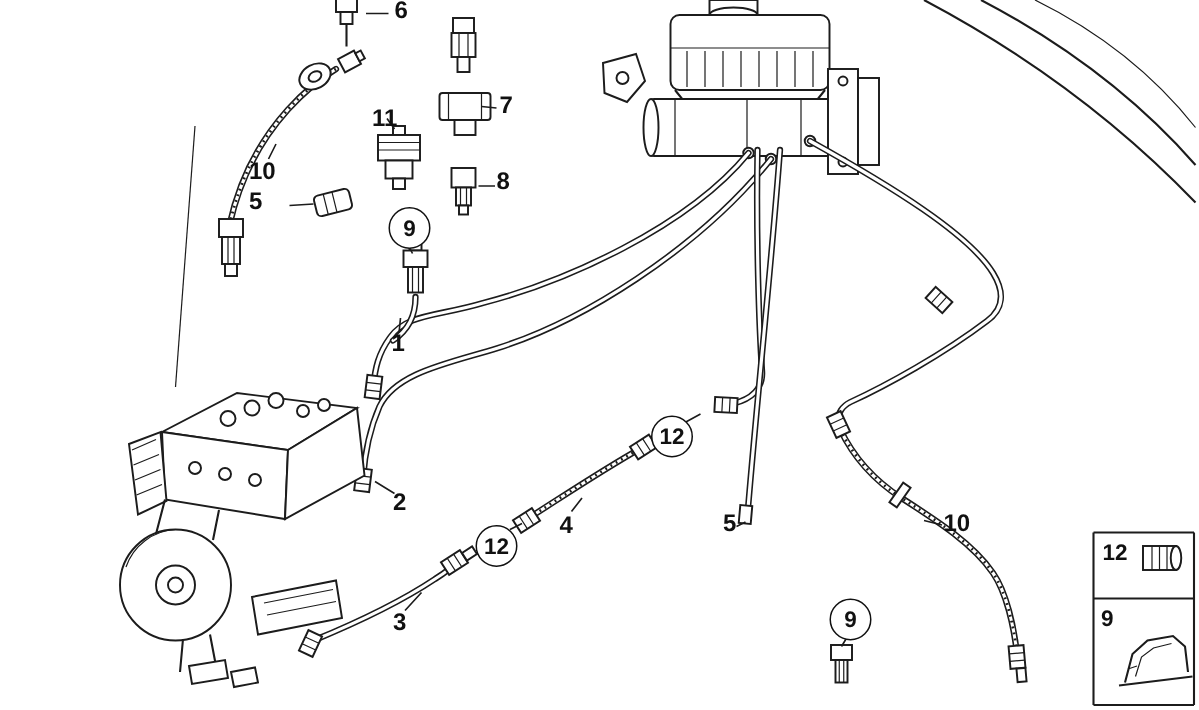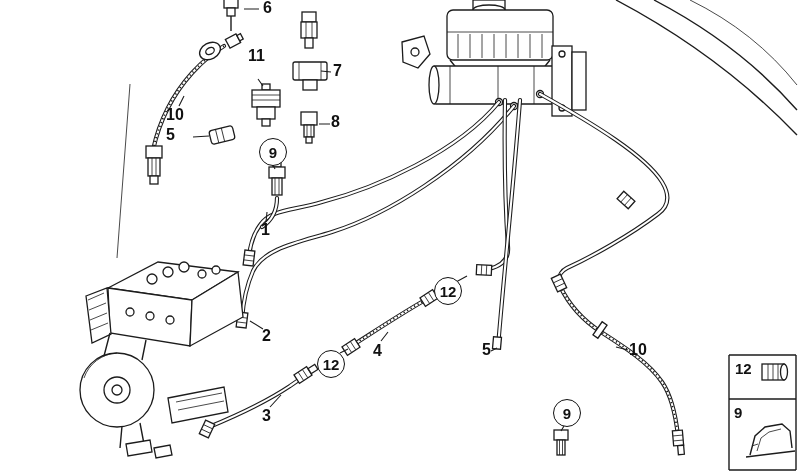--- a/index.html
+++ b/index.html
@@ -298,21 +298,21 @@
       <g>
         <path class="ln" d="M 750,455 L 755,436 L 765,427 L 782,424 L 790,431 L 792,448"></path>
         <path class="tn" d="M 757,451 L 761,438 L 769,432 L 781,429"></path>
         <path class="ln" d="M 746,457 L 795,451"></path>
         <path class="tn" d="M 752,446 L 758,444"></path>
       </g>
     </g>
   </svg>
 
   <div class="callout" style="left:263px;top:0px">6</div>
-  <div class="callout" style="left:248px;top:48px">11</div>
+  <div class="callout" style="left:248px;top:72px">11</div>
   <div class="callout" style="left:333px;top:63px">7</div>
   <div class="callout" style="left:166px;top:107px">10</div>
   <div class="callout" style="left:166px;top:127px">5</div>
   <div class="callout" style="left:331px;top:114px">8</div>
   <div class="callout circled" style="left:259px;top:138px">9</div>
   <div class="callout" style="left:261px;top:222px">1</div>
   <div class="callout" style="left:262px;top:328px">2</div>
   <div class="callout" style="left:262px;top:408px">3</div>
   <div class="callout circled" style="left:317px;top:350px">12</div>
   <div class="callout" style="left:373px;top:343px">4</div>

